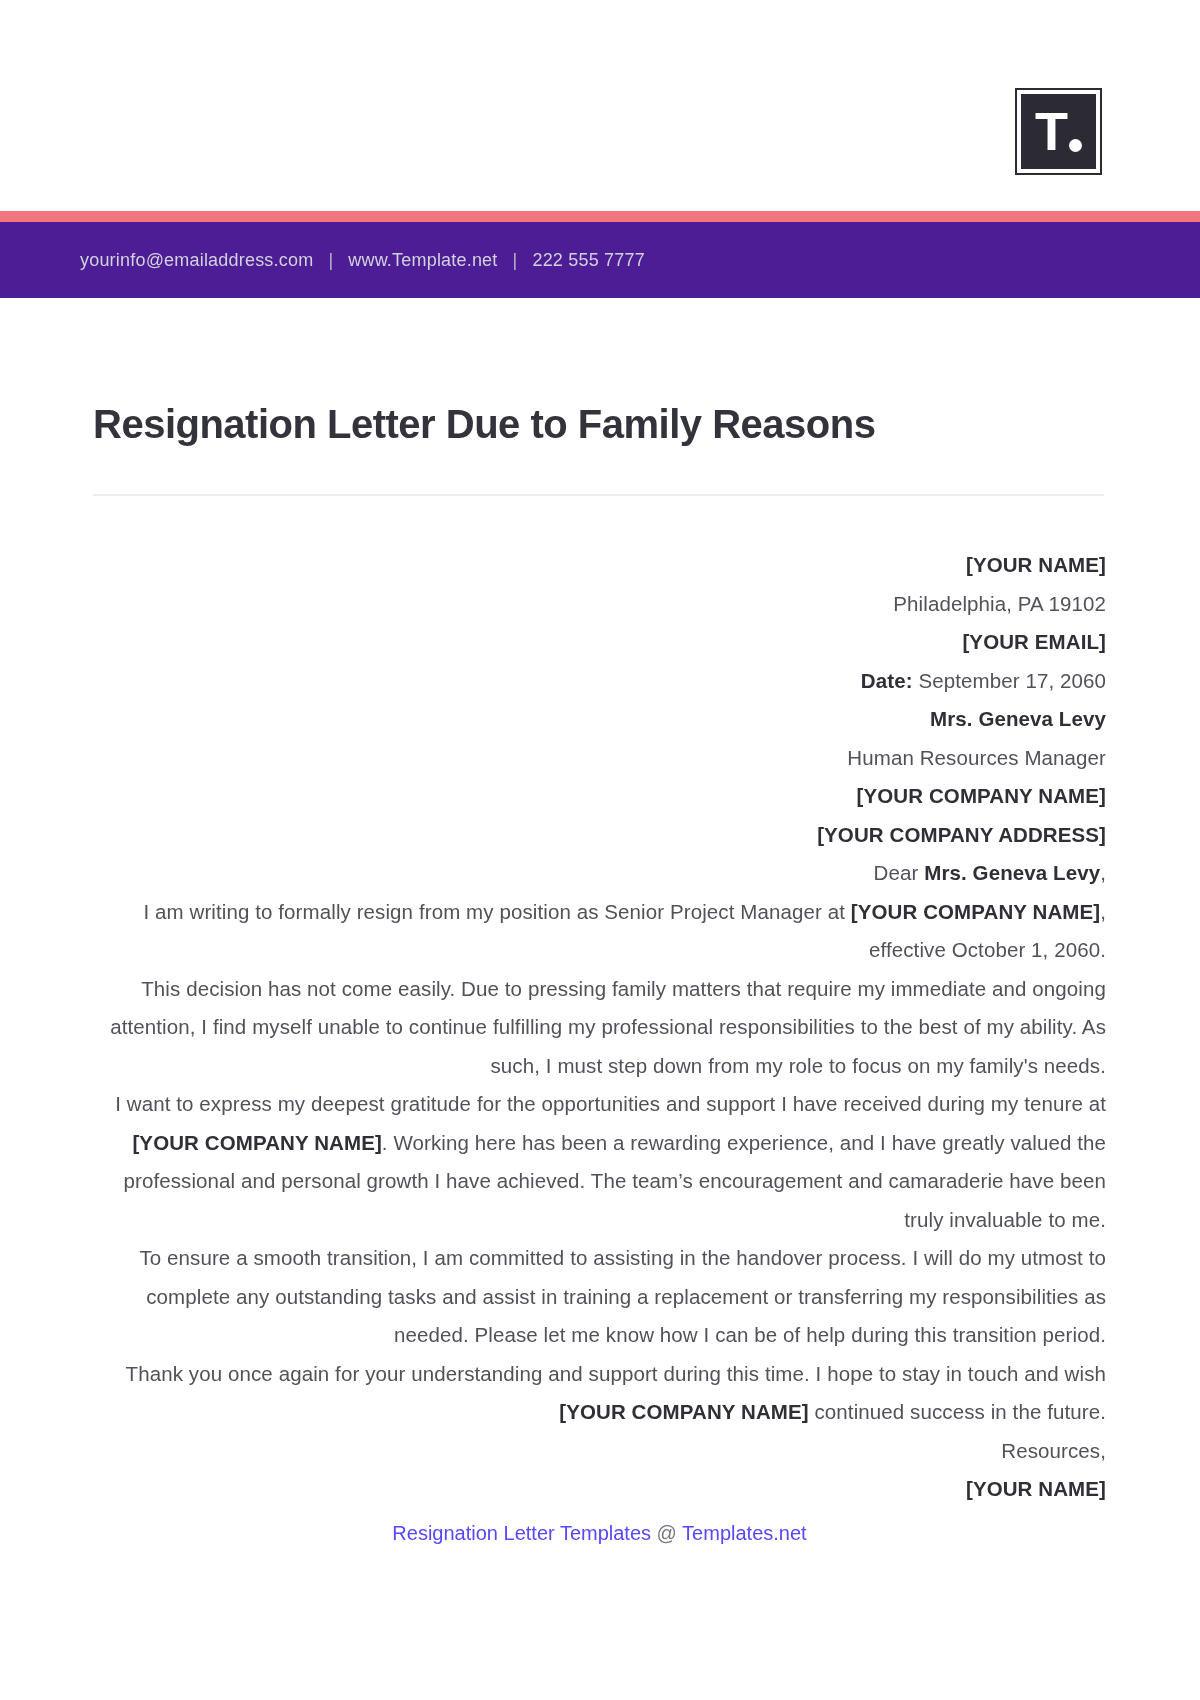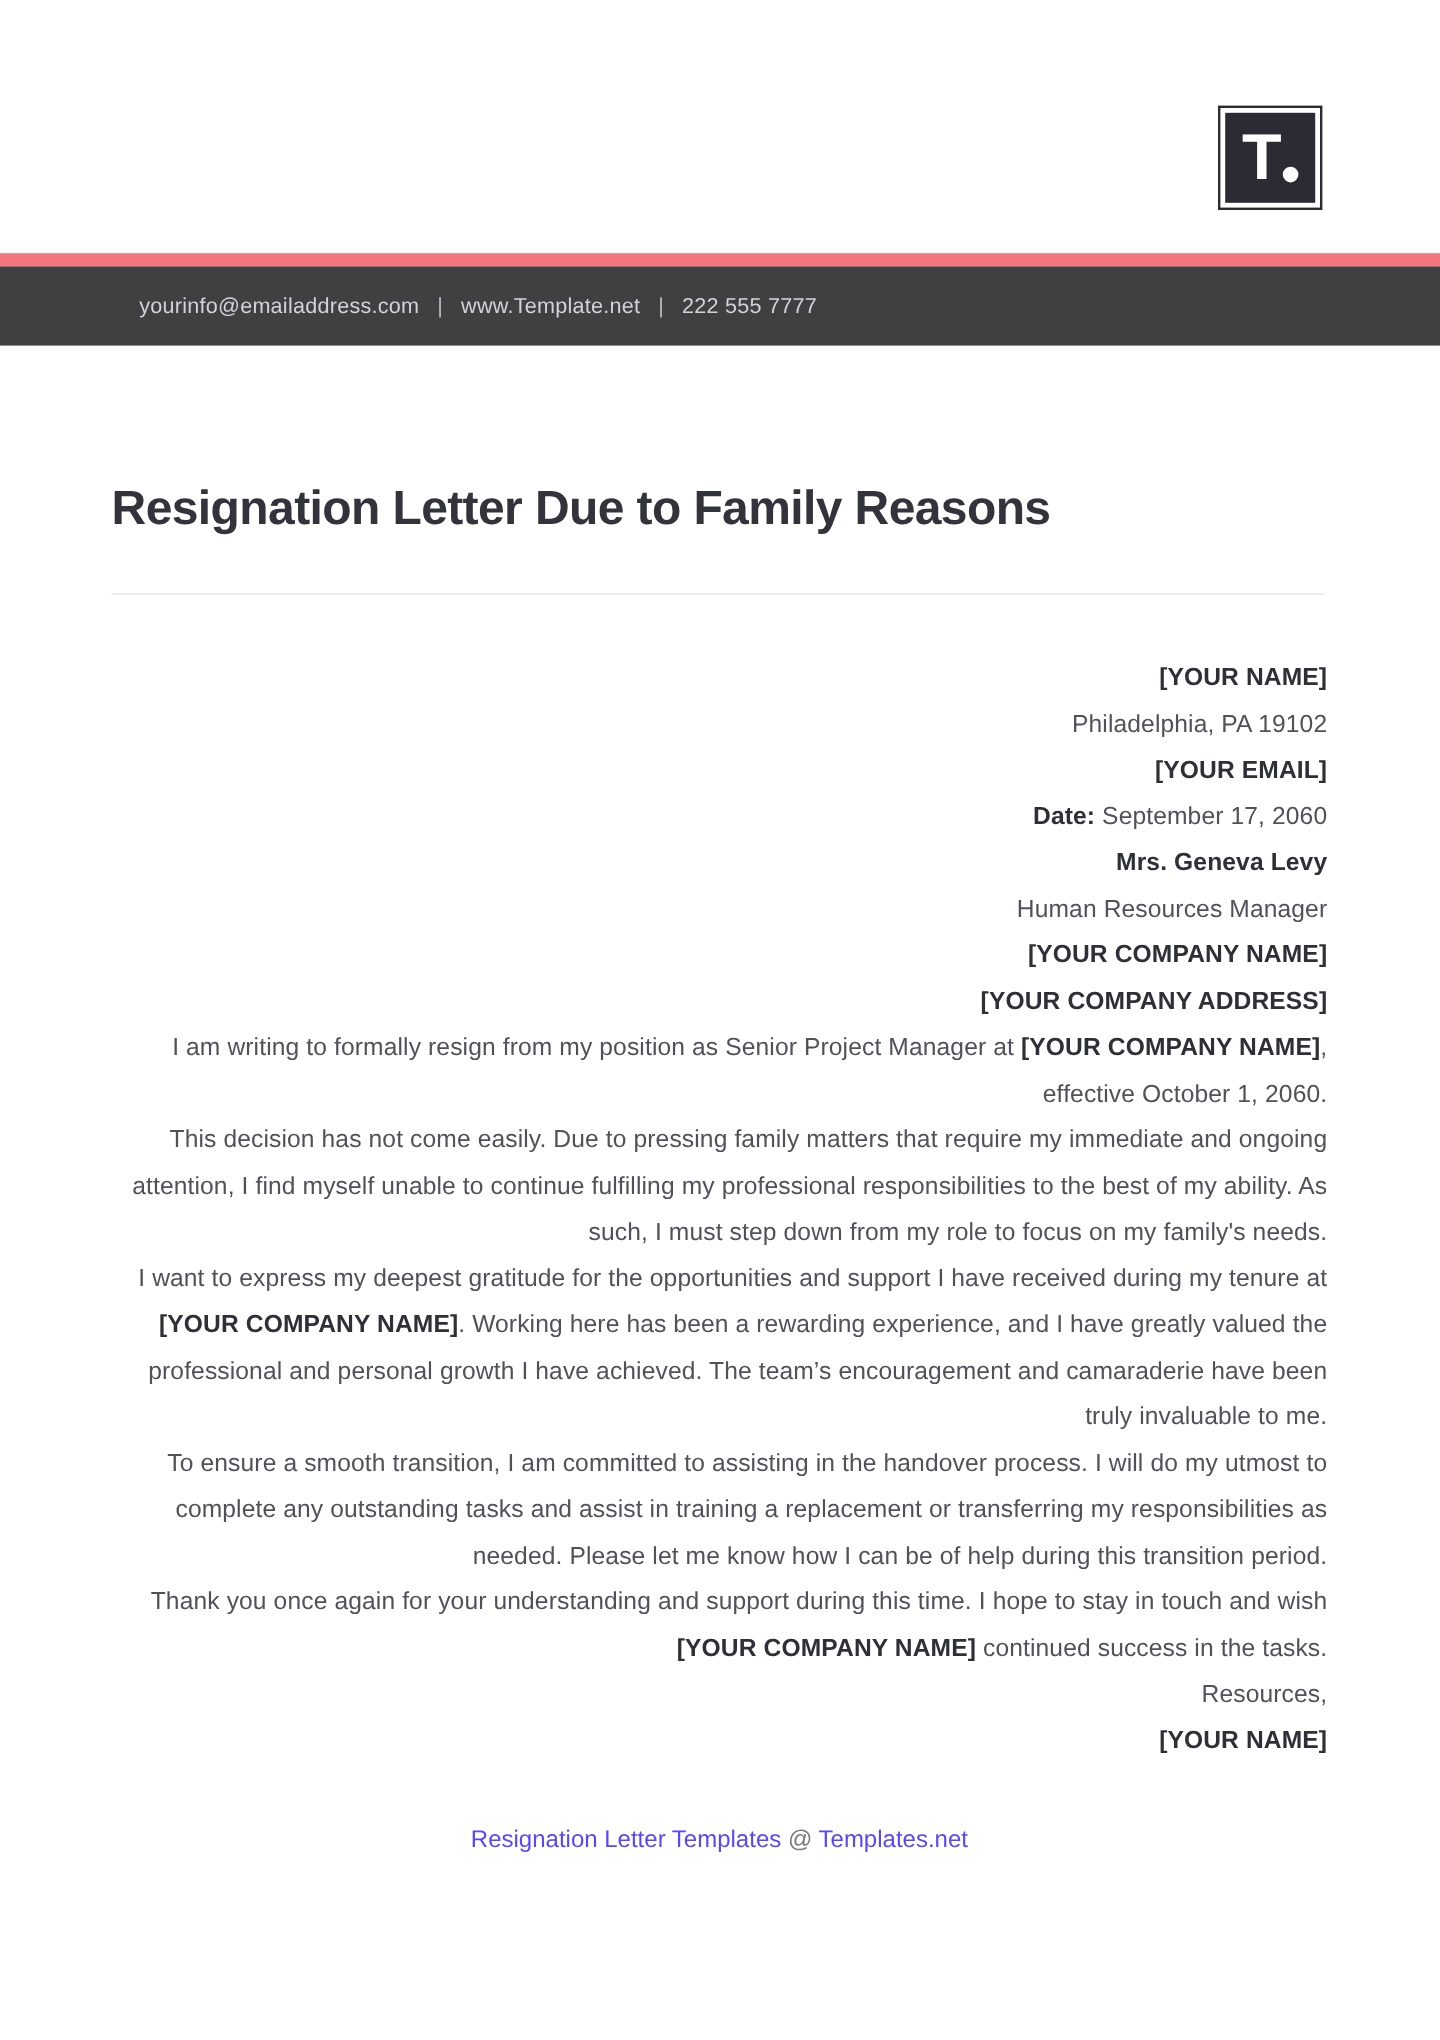--- a/index.html
+++ b/index.html
@@ -33,23 +33,23 @@
   .logo-dot {
     position:absolute; right:14px; bottom:17px;
     width:13px; height:13px; border-radius:50%;
     background:#ffffff;
   }
 
   
   .topbar { position:absolute; top:211px; left:0; width:1200px; }
   .stripe-pink { height:11px; background:#f2767e; }
   .navy-bar {
-    height:66px; background:#404040;
+    height:76px; background:#4c1d95;
     display:flex; align-items:center;
-    padding-left:116px;
+    padding-left:80px;
     color:#d2d2dc; font-size:18px; letter-spacing:0.2px;
   }
   .navy-bar .sep { margin:0 15px; color:#b9b9c6; }
 
   
   .doc-title {
     position:absolute; top:400px; left:93px; width:1013px;
     text-align:left;
     font-size:40px; font-weight:700; letter-spacing:-0.5px;
     color:#33333b; line-height:48px;
@@ -102,25 +102,26 @@
 
 <div class="letter">
   <p><strong>[YOUR NAME]</strong></p>
   <p>Philadelphia, PA 19102</p>
   <p><strong>[YOUR EMAIL]</strong></p>
   <p><strong>Date:</strong><span> September 17, 2060</span></p>
   <p><strong>Mrs. Geneva Levy</strong></p>
   <p>Human Resources Manager</p>
   <p><strong>[YOUR COMPANY NAME]</strong></p>
   <p><strong>[YOUR COMPANY ADDRESS]</strong></p>
+  <p><span>Dear </span><strong>Mrs. Geneva Levy</strong><span>,</span></p>
   <p><span>I am writing to formally resign from my position as Senior Project Manager at </span><strong>[YOUR COMPANY NAME]</strong><span>, effective October 1, 2060.</span></p>
   <p>This decision has not come easily. Due to pressing family matters that require my immediate and ongoing attention, I find myself unable to continue fulfilling my professional responsibilities to the best of my ability. As such, I must step down from my role to focus on my family's needs.</p>
   <p><span>I want to express my deepest gratitude for the opportunities and support I have received during my tenure at </span><strong>[YOUR COMPANY NAME]</strong><span>. Working here has been a rewarding experience, and I have greatly valued the professional and personal growth I have achieved. The team’s encouragement and camaraderie have been truly invaluable to me.</span></p>
   <p>To ensure a smooth transition, I am committed to assisting in the handover process. I will do my utmost to complete any outstanding tasks and assist in training a replacement or transferring my responsibilities as needed. Please let me know how I can be of help during this transition period.</p>
-  <p><span>Thank you once again for your understanding and support during this time. I hope to stay in touch and wish </span><strong>[YOUR COMPANY NAME]</strong><span> continued success in the tasks.</span></p>
+  <p><span>Thank you once again for your understanding and support during this time. I hope to stay in touch and wish </span><strong>[YOUR COMPANY NAME]</strong><span> continued success in the future.</span></p>
   <p>Resources,</p>
   <p><strong>[YOUR NAME]</strong></p>
 </div>
 
 <div class="footer-line">
   <a class="footer-link">Resignation Letter Templates</a>
   <span class="footer-sep">@</span>
   <a class="footer-link">Templates.net</a>
 </div>
 

